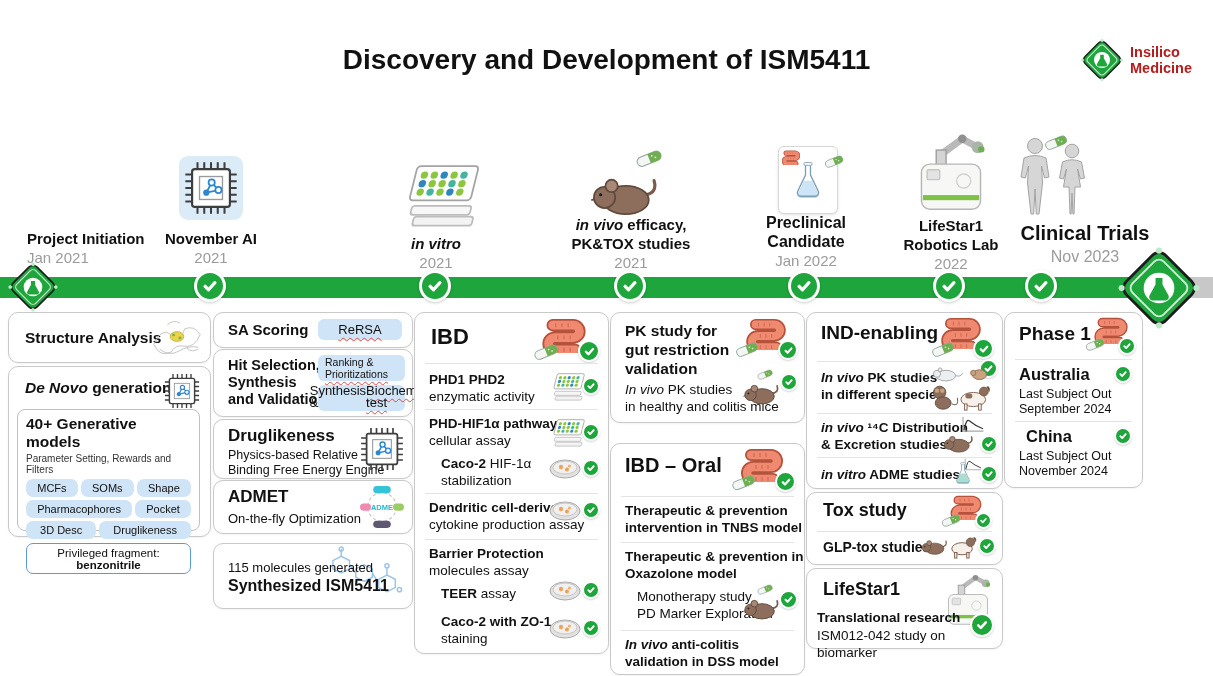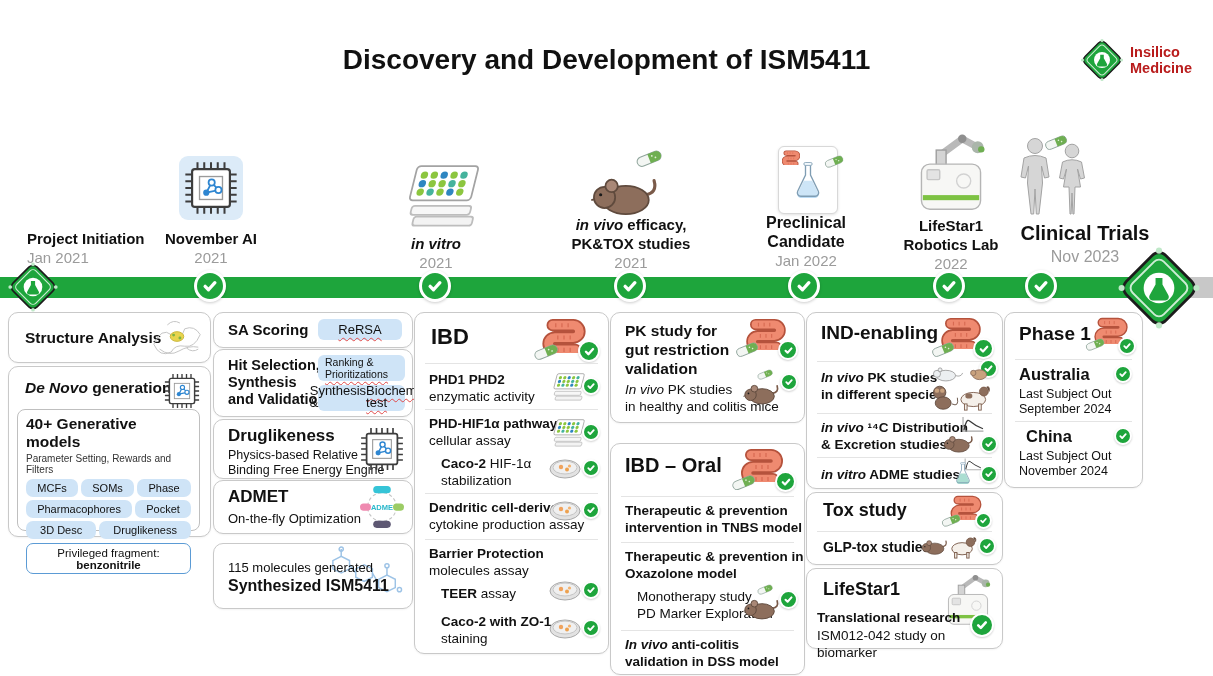--- a/index.html
+++ b/index.html
@@ -337,21 +337,21 @@
     <div class="abs b" style="left:16px;top:12px;font-size:15.5px;"><span class="i">De Novo</span><span> generation</span></div>
     <svg class="abs" style="right:10px;top:6px" width="36" height="36">
         <use href="#chipcore"></use>
       </svg>
     <div class="abs" style="left:8px;top:42px;width:183px;height:122px;border:1px solid #bfbfbf;border-radius:8px;box-sizing:border-box;padding:5px 8px;">
       <div class="b" style="font-size:15.5px;">40+ Generative models</div>
       <div style="font-size:10px;color:#333;margin:2px 0 4px;">Parameter Setting, Rewards and Filters</div>
       <div style="display:flex;flex-wrap:wrap;gap:3px;">
         <span class="gchip">MCFs</span>
         <span class="gchip">SOMs</span>
-        <span class="gchip">Phase</span>
+        <span class="gchip">Shape</span>
         <span class="gchip">Pharmacophores</span>
         <span class="gchip">Pocket</span>
         <span class="gchip">3D Desc</span>
         <span class="gchip">Druglikeness</span>
       </div>
       <div style="margin-top:4px;border:1px solid #5b9bd5;border-radius:7px;font-size:11.5px;text-align:center;padding:2.5px 2px;">
         <span>Privileged fragment: </span><span class="b">benzonitrile</span>
       </div>
     </div>
   </div>

